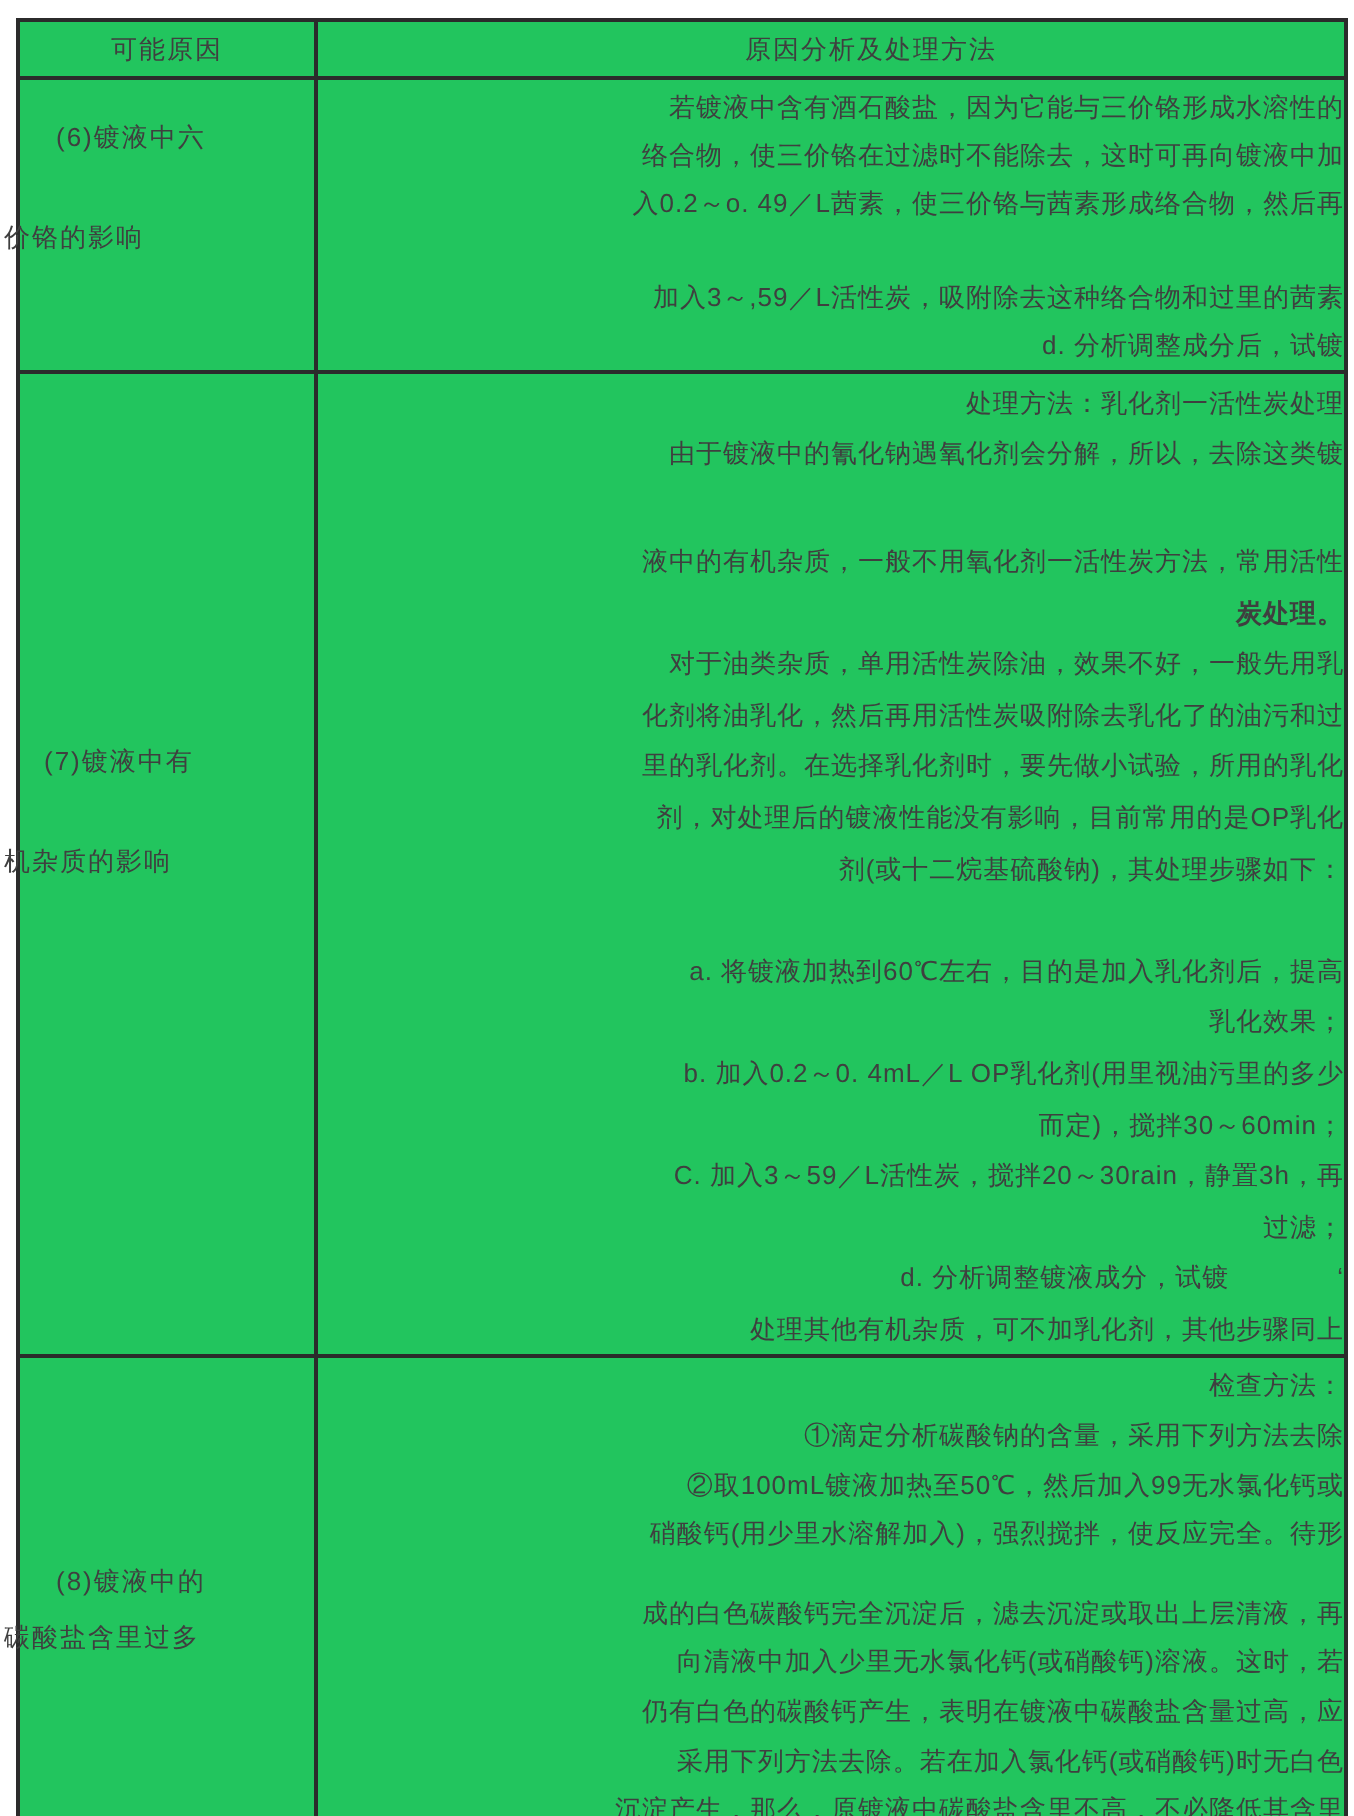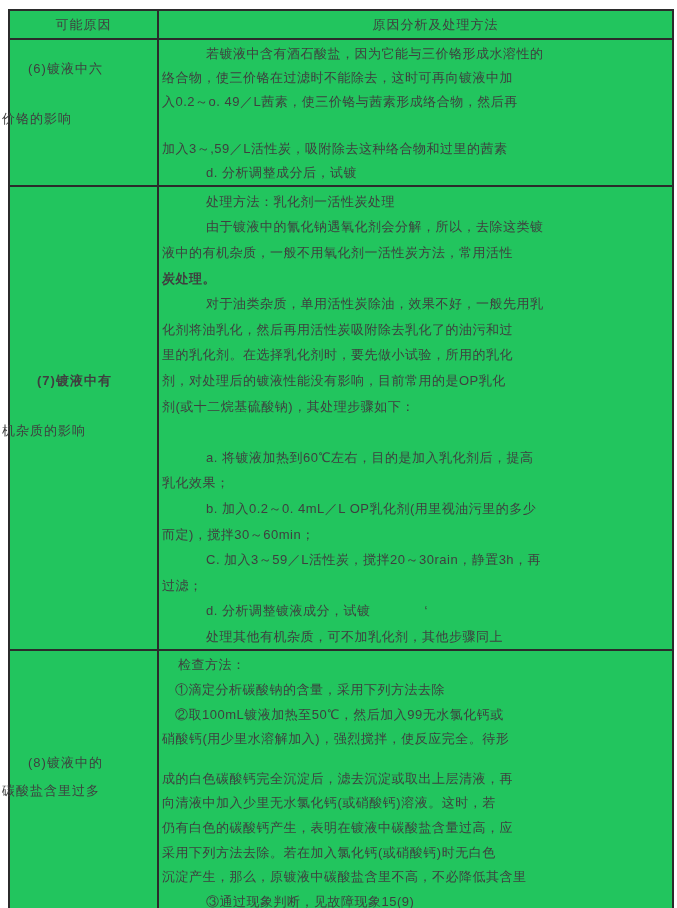--- a/index.html
+++ b/index.html
@@ -22,25 +22,25 @@
     padding:0;vertical-align:top;font-weight:normal;
     font-size:13px;
   }
   th.h-cause{height:27px;text-align:center;vertical-align:middle;letter-spacing:1px;}
   th.h-detail{text-align:center;vertical-align:middle;padding-left:40px;letter-spacing:1px;}
   td.cause-cell{position:relative;overflow:visible;}
   .cause-line{position:absolute;white-space:nowrap;letter-spacing:1px;}
   
   tr.r0 .cause-line.l0{top:20px;left:18px;}
   tr.r0 .cause-line.l1{top:70px;left:-8px;}
-  tr.r1 .cause-line.l0{top:185px;left:27px;font-weight:bold;}
+  tr.r1 .cause-line.l0{top:185px;left:12px;}
   tr.r1 .cause-line.l1{top:235px;left:-8px;}
   tr.r2 .cause-line.l0{top:103px;left:18px;}
   tr.r2 .cause-line.l1{top:131px;left:-8px;}
-  td.detail-cell{padding:2px 0 0 3px;}
+  td.detail-cell{padding:2px 0 0 3px;text-align:right;}
   .lines{width:100%;}
   .ln{
     height:var(--lh);line-height:var(--lh);
     white-space:nowrap;overflow:visible;
     letter-spacing:0.5px;
   }
   tr.r0{--lh:23.8px;}
   tr.r0 td{height:141px;}
   tr.r1{--lh:25.6px;}
   tr.r1 td{height:460px;}
@@ -80,21 +80,21 @@
     </tr>
     <tr class="r1">
       <td class="cause-cell">
         <span class="cause-line l0">(7)镀液中有</span>
         <span class="cause-line l1">机杂质的影响</span>
       </td>
       <td class="detail-cell">
         <div class="lines">
             <div class="ln" style="padding-left: 44px;">处理方法：乳化剂一活性炭处理</div>
             <div class="ln" style="padding-left: 44px;">由于镀液中的氰化钠遇氧化剂会分解，所以，去除这类镀</div>
-            <div class="ln" style="padding-left: 0px;">液中的有机杂质，一般不用氧化剂一活性炭方法，常用活性</div>
+            <div class="ln" style="padding-left: 0px; margin-top: 28px;">液中的有机杂质，一般不用氧化剂一活性炭方法，常用活性</div>
             <div class="ln" style="padding-left: 0px; font-weight: bold;">炭处理。</div>
             <div class="ln" style="padding-left: 44px;">对于油类杂质，单用活性炭除油，效果不好，一般先用乳</div>
             <div class="ln" style="padding-left: 0px;">化剂将油乳化，然后再用活性炭吸附除去乳化了的油污和过</div>
             <div class="ln" style="padding-left: 0px;">里的乳化剂。在选择乳化剂时，要先做小试验，所用的乳化</div>
             <div class="ln" style="padding-left: 0px;">剂，对处理后的镀液性能没有影响，目前常用的是OP乳化</div>
             <div class="ln" style="padding-left: 0px;">剂(或十二烷基硫酸钠)，其处理步骤如下：</div>
             <div class="ln" style="padding-left: 0px;">&nbsp;</div>
             <div class="ln" style="padding-left: 44px;">a. 将镀液加热到60℃左右，目的是加入乳化剂后，提高</div>
             <div class="ln" style="padding-left: 0px;">乳化效果；</div>
             <div class="ln" style="padding-left: 44px;">b. 加入0.2～0. 4mL／L OP乳化剂(用里视油污里的多少</div>

